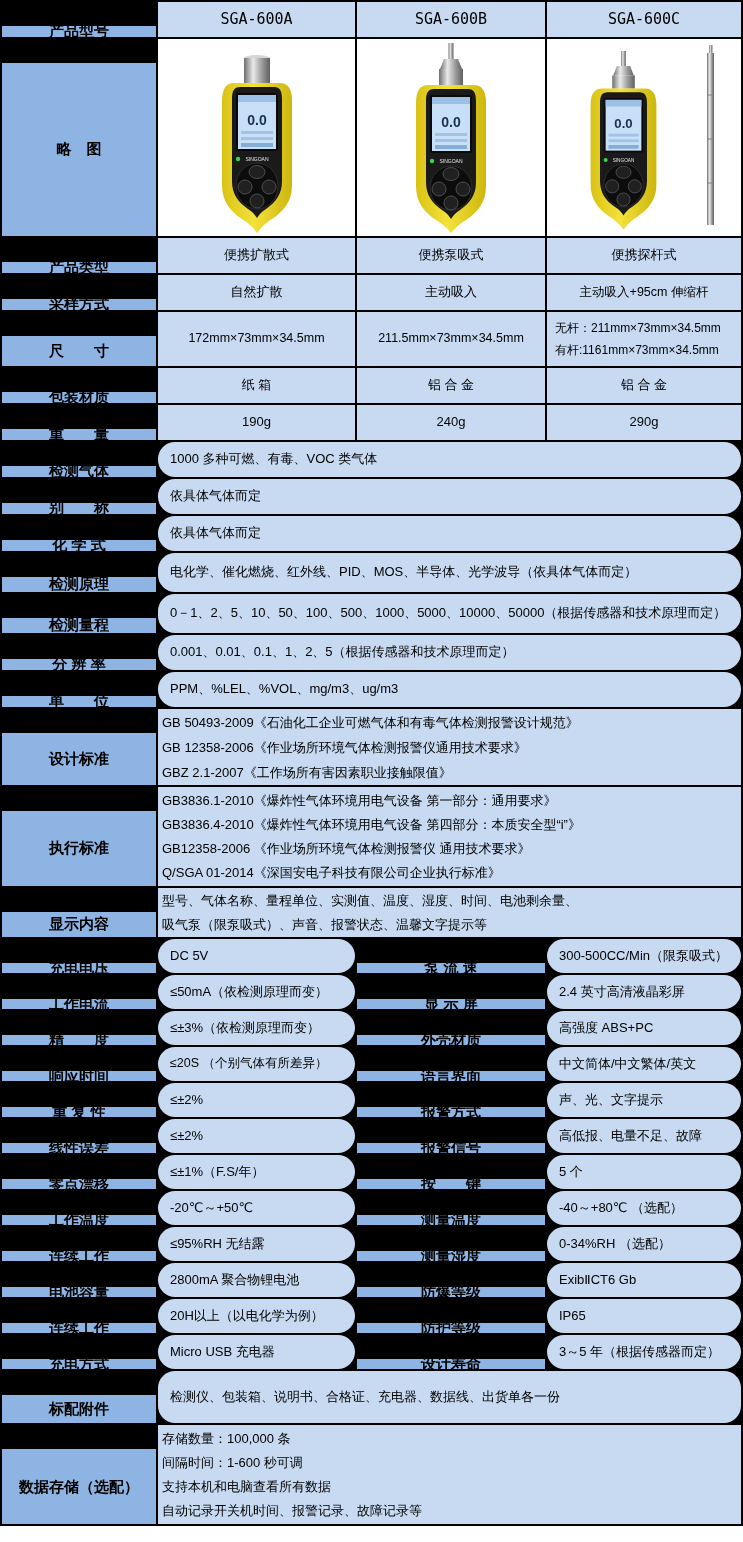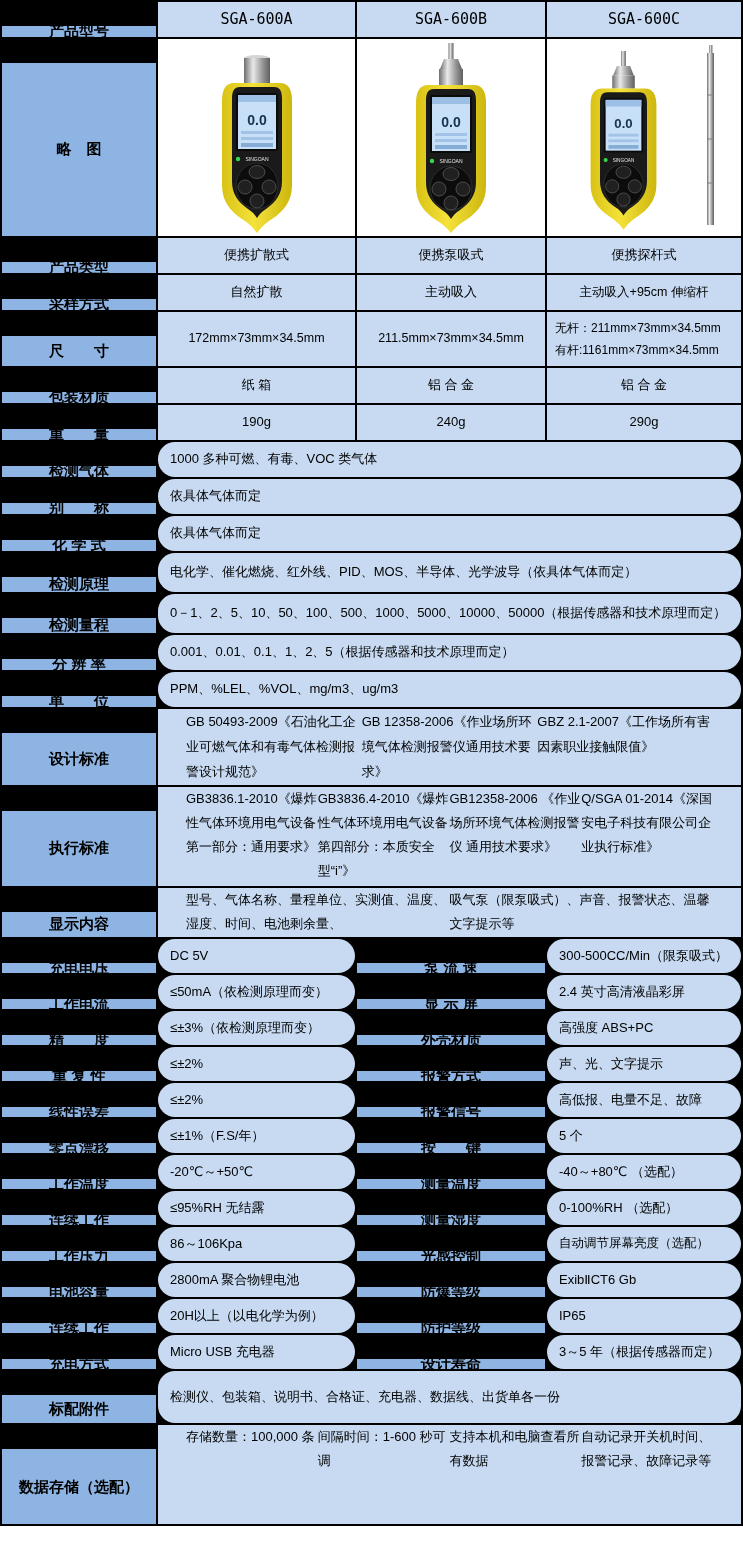--- a/index.html
+++ b/index.html
@@ -9,22 +9,22 @@
   .row{display:grid;gap:2px;background:#000;}
   .g4{grid-template-columns:154px 197px 188px 194px;}
   .g2{grid-template-columns:154px 583px;}
   .cell{background:#C7DAF2;box-sizing:border-box;display:flex;
     align-items:center;justify-content:center;overflow:hidden;
     font-size:13px;line-height:1.25;}
   .label{background:#8DB4E2;font-weight:bold;font-size:15px;margin-top:24px;}
   .model{font-size:15px;font-family:"DejaVu Sans Mono","Liberation Mono",monospace;}
   .photo{background:#FFFFFF;padding:2px;}
   .left{justify-content:flex-start;padding:0 12px;text-align:left;border-radius:17px;}
-  .lines{flex-direction:row;align-items:flex-start;justify-content:center;
-    padding:0 28px;}
+  .lines{flex-direction:column;align-items:flex-start;justify-content:center;
+    padding:0 4px;}
   .lines .ln{display:block;width:100%;text-align:left;}
   .lines-sp .ln{line-height:25px;}
   .lines-tight .ln{line-height:24px;}
   .cLines{flex-direction:column;align-items:flex-start;justify-content:center;
     padding:0 8px;font-size:12px;}
   .cLines .ln{line-height:22px;}
   .labelLines{justify-content:center;align-items:center;}
   .labelLines .ln{line-height:24px;}
   .small{font-size:12.5px;}
 </style>
@@ -269,20 +269,26 @@
     <div class="cell label">显 示 屏</div>
     <div class="cell left">2.4 英寸高清液晶彩屏</div>
   </div>
   <div class="row g4" style="height:34px">
     <div class="cell label">精　　度</div>
     <div class="cell left">≤±3%（依检测原理而变）</div>
     <div class="cell label">外壳材质</div>
     <div class="cell left">高强度 ABS+PC</div>
   </div>
   <div class="row g4" style="height:34px">
+    <div class="cell label">响应时间</div>
+    <div class="cell left small">≤20S （个别气体有所差异）</div>
+    <div class="cell label">语言界面</div>
+    <div class="cell left">中文简体/中文繁体/英文</div>
+  </div>
+  <div class="row g4" style="height:34px">
     <div class="cell label">重 复 性</div>
     <div class="cell left">≤±2%</div>
     <div class="cell label">报警方式</div>
     <div class="cell left">声、光、文字提示</div>
   </div>
   <div class="row g4" style="height:34px">
     <div class="cell label">线性误差</div>
     <div class="cell left">≤±2%</div>
     <div class="cell label">报警信号</div>
     <div class="cell left">高低报、电量不足、故障</div>
@@ -296,27 +302,21 @@
   <div class="row g4" style="height:34px">
     <div class="cell label">工作温度</div>
     <div class="cell left">-20℃～+50℃</div>
     <div class="cell label">测量温度</div>
     <div class="cell left">-40～+80℃ （选配）</div>
   </div>
   <div class="row g4" style="height:34px">
     <div class="cell label">连续工作</div>
     <div class="cell left">≤95%RH 无结露</div>
     <div class="cell label">测量湿度</div>
-    <div class="cell left">0-100%RH （选配）</div>
-  </div>
-  <div class="row g4" style="height:34px">
-    <div class="cell label">工作压力</div>
-    <div class="cell left">86～106Kpa</div>
-    <div class="cell label">光感控制</div>
-    <div class="cell left small">自动调节屏幕亮度（选配）</div>
+    <div class="cell left">0-34%RH （选配）</div>
   </div>
   <div class="row g4" style="height:34px">
     <div class="cell label">电池容量</div>
     <div class="cell left">2800mA 聚合物锂电池</div>
     <div class="cell label">防爆等级</div>
     <div class="cell left">ExibⅡCT6 Gb</div>
   </div>
   <div class="row g4" style="height:34px">
     <div class="cell label">连续工作</div>
     <div class="cell left">20H以上（以电化学为例）</div>

